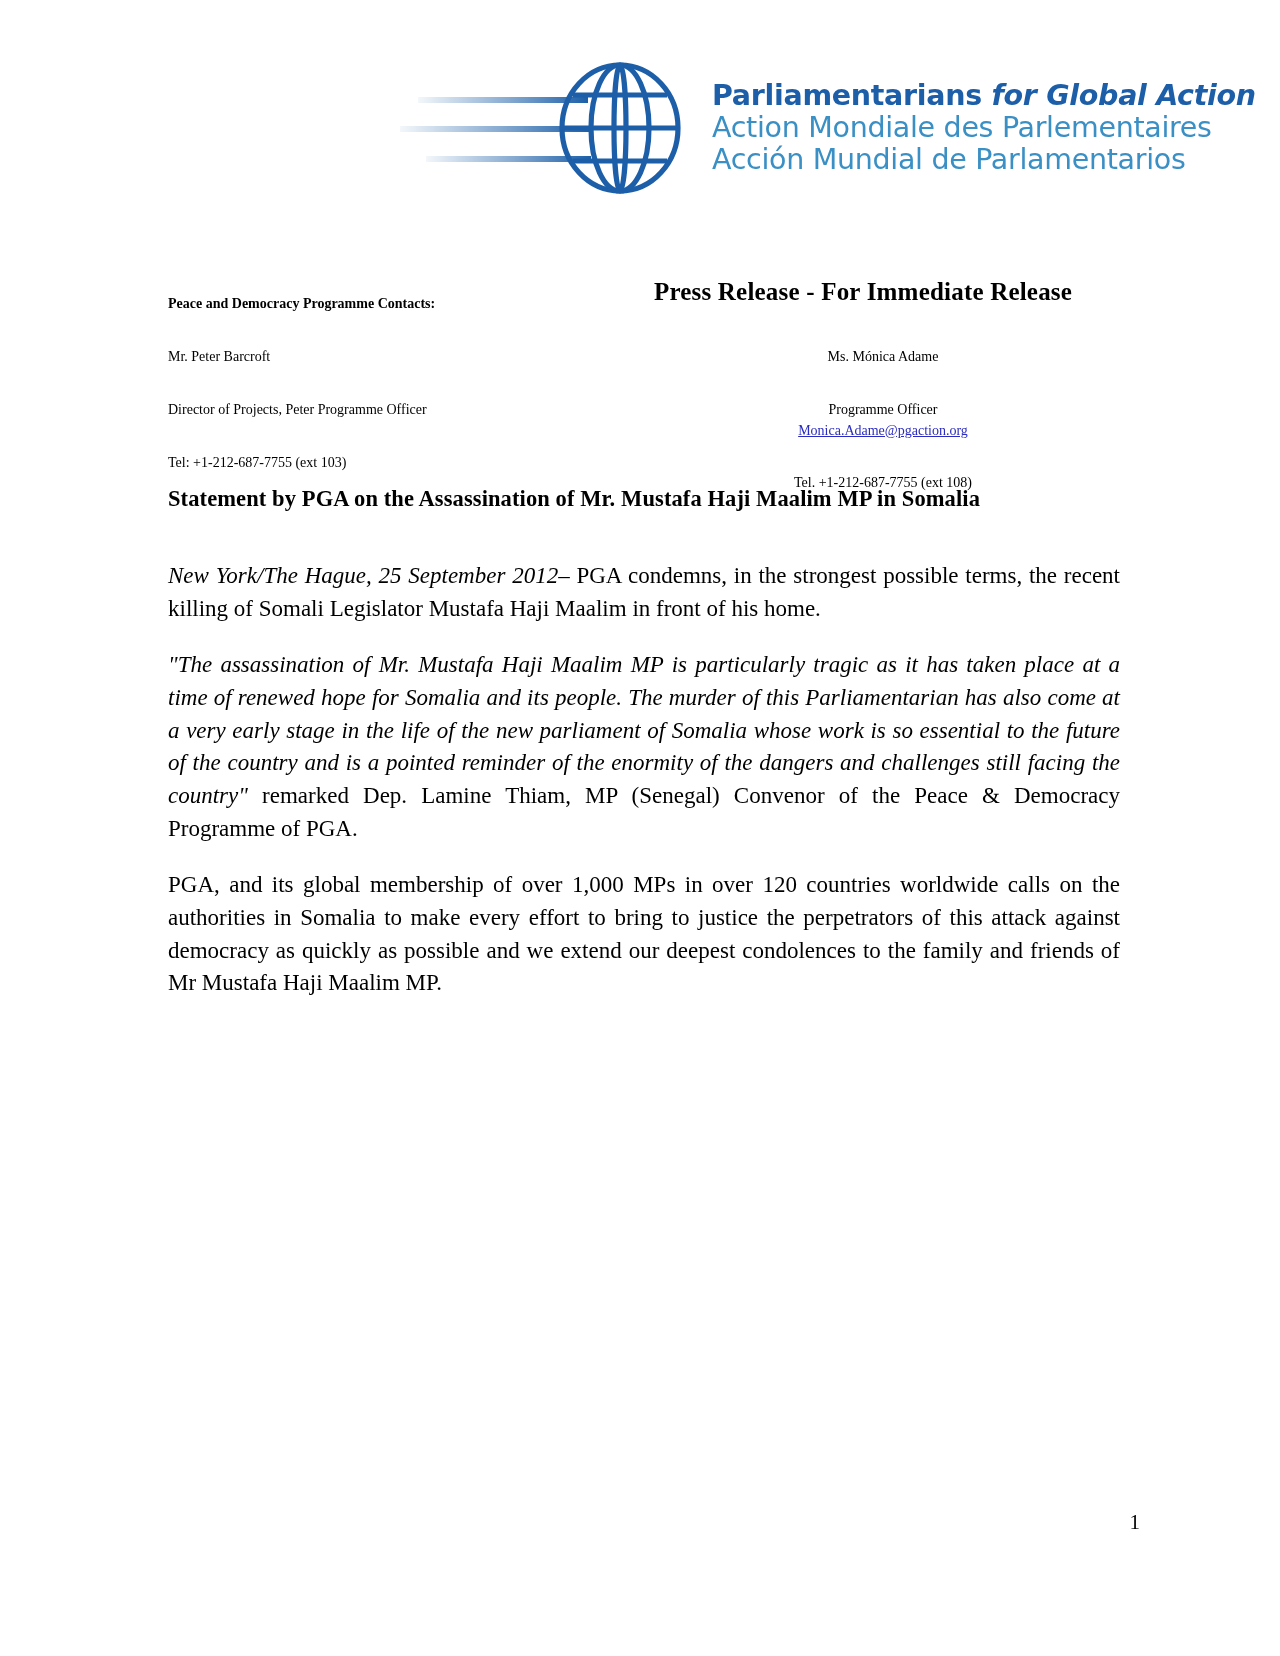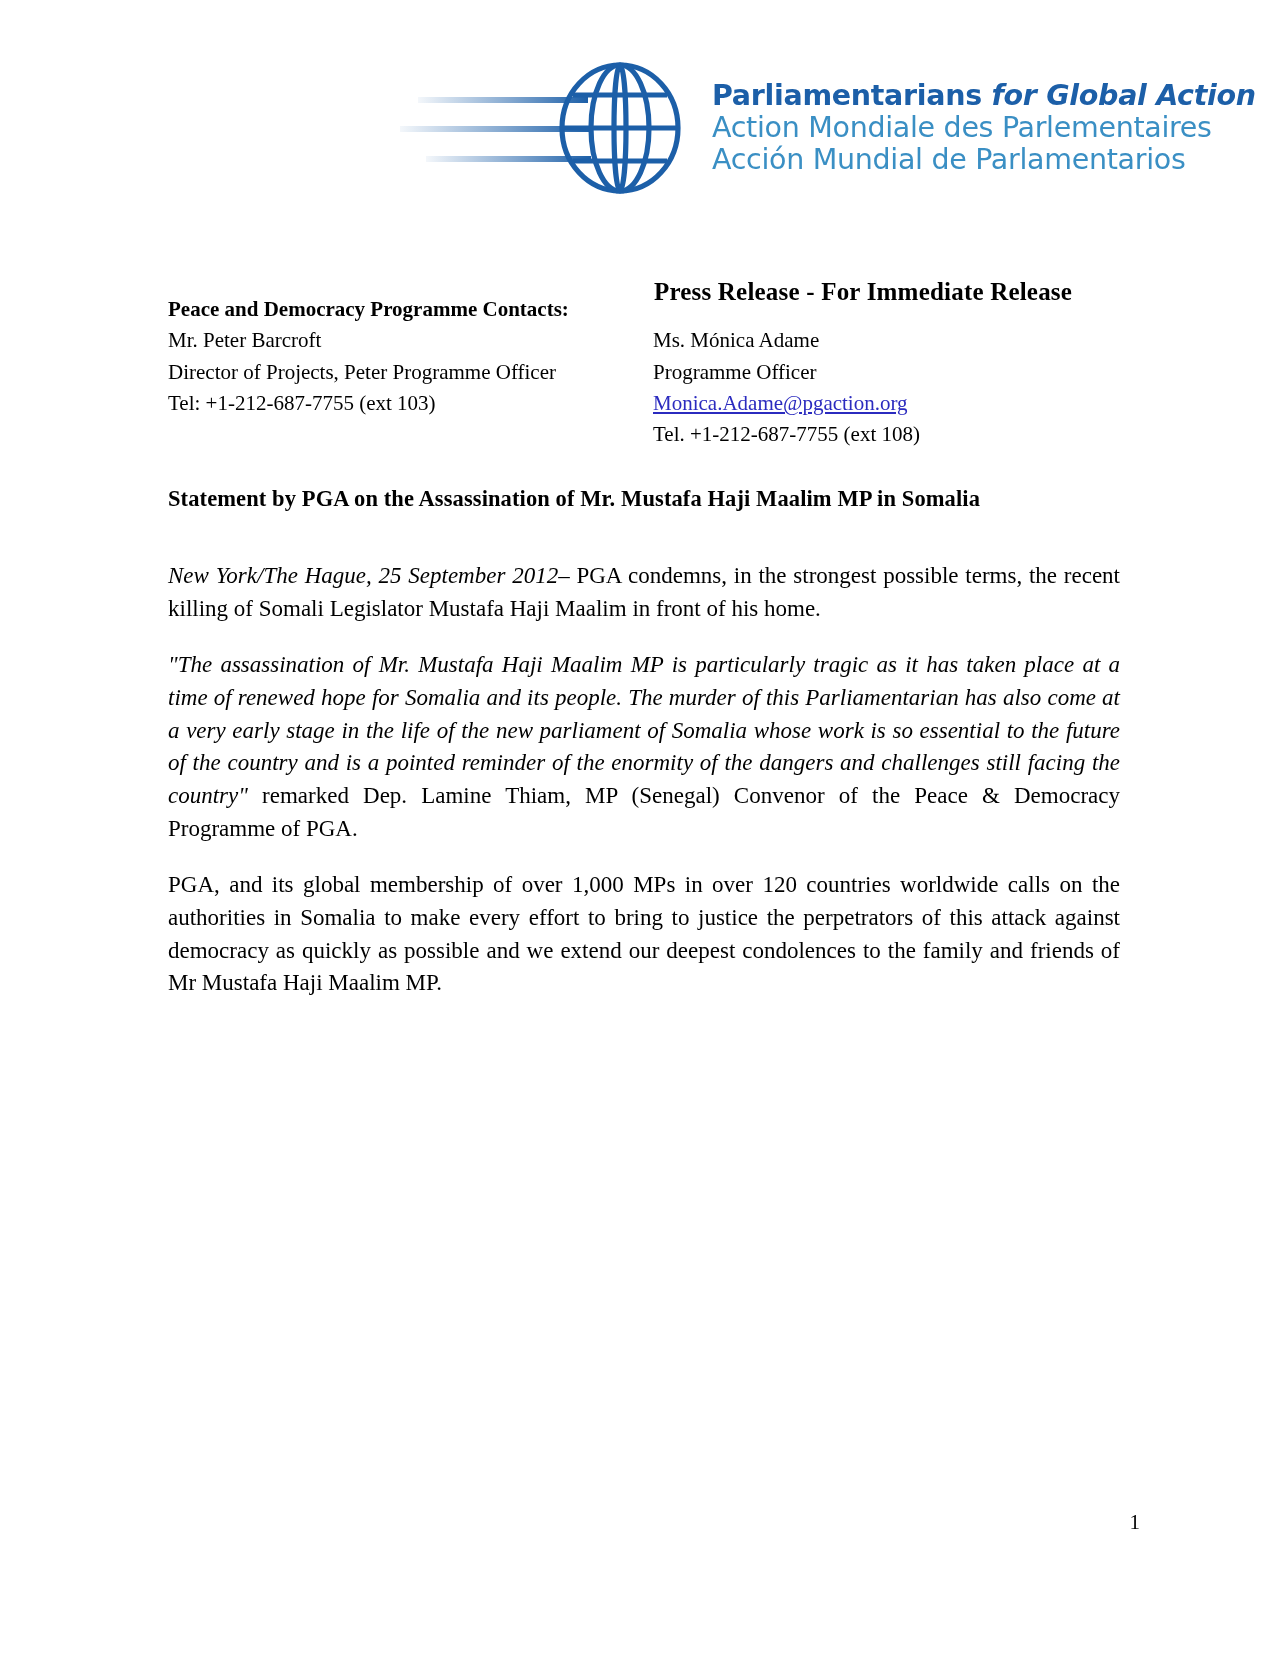--- a/index.html
+++ b/index.html
@@ -95,36 +95,36 @@
     font-weight: bold;
     letter-spacing: 0.2px;
   }
 
   
   .contacts {
     position: absolute;
     left: 168px;
     top: 294px;
     width: 960px;
-    font-size: 21px;
+    font-size: 14px;
     line-height: 1.49;
   }
   .contacts-heading {
     font-weight: bold;
     margin-bottom: 0px;
   }
   .contacts-cols {
     display: flex;
   }
   .contact-col {
     flex: 0 0 auto;
   }
   .contact-col.left { width: 485px; }
-  .contact-col.right { width: 460px; }
-  .contact-line { white-space: nowrap; }
+  .contact-col.right { width: 460px; text-align: center; }
+  .contact-line { white-space: nowrap; margin-top: 32px; }
   .contact-email {
     color: #2b2bbf;
     text-decoration: underline;
     white-space: nowrap;
   }
 
   
   .doc-title {
     position: absolute;
     left: 168px;

